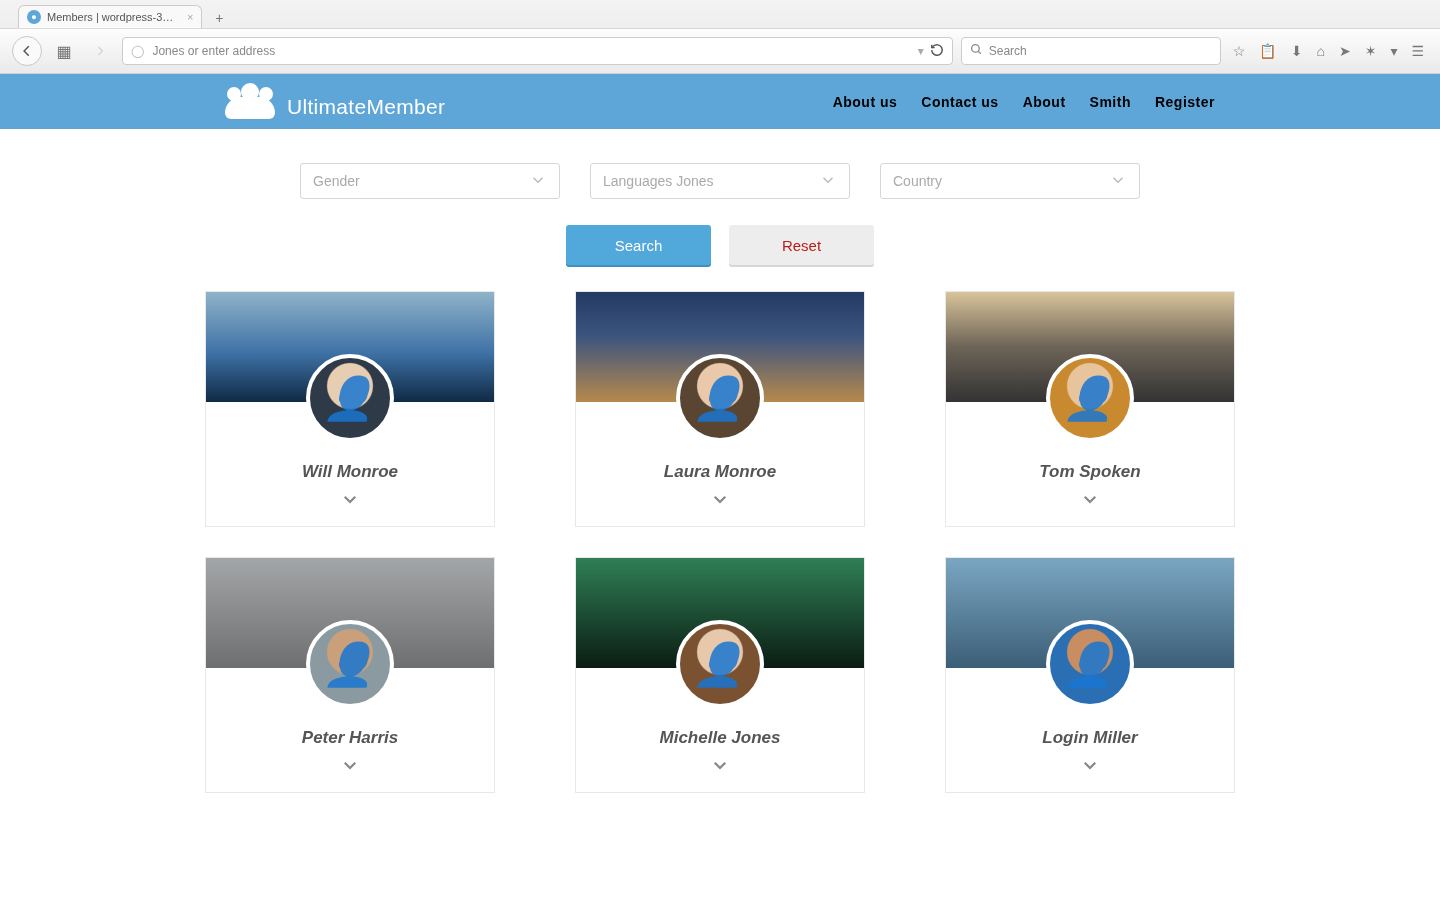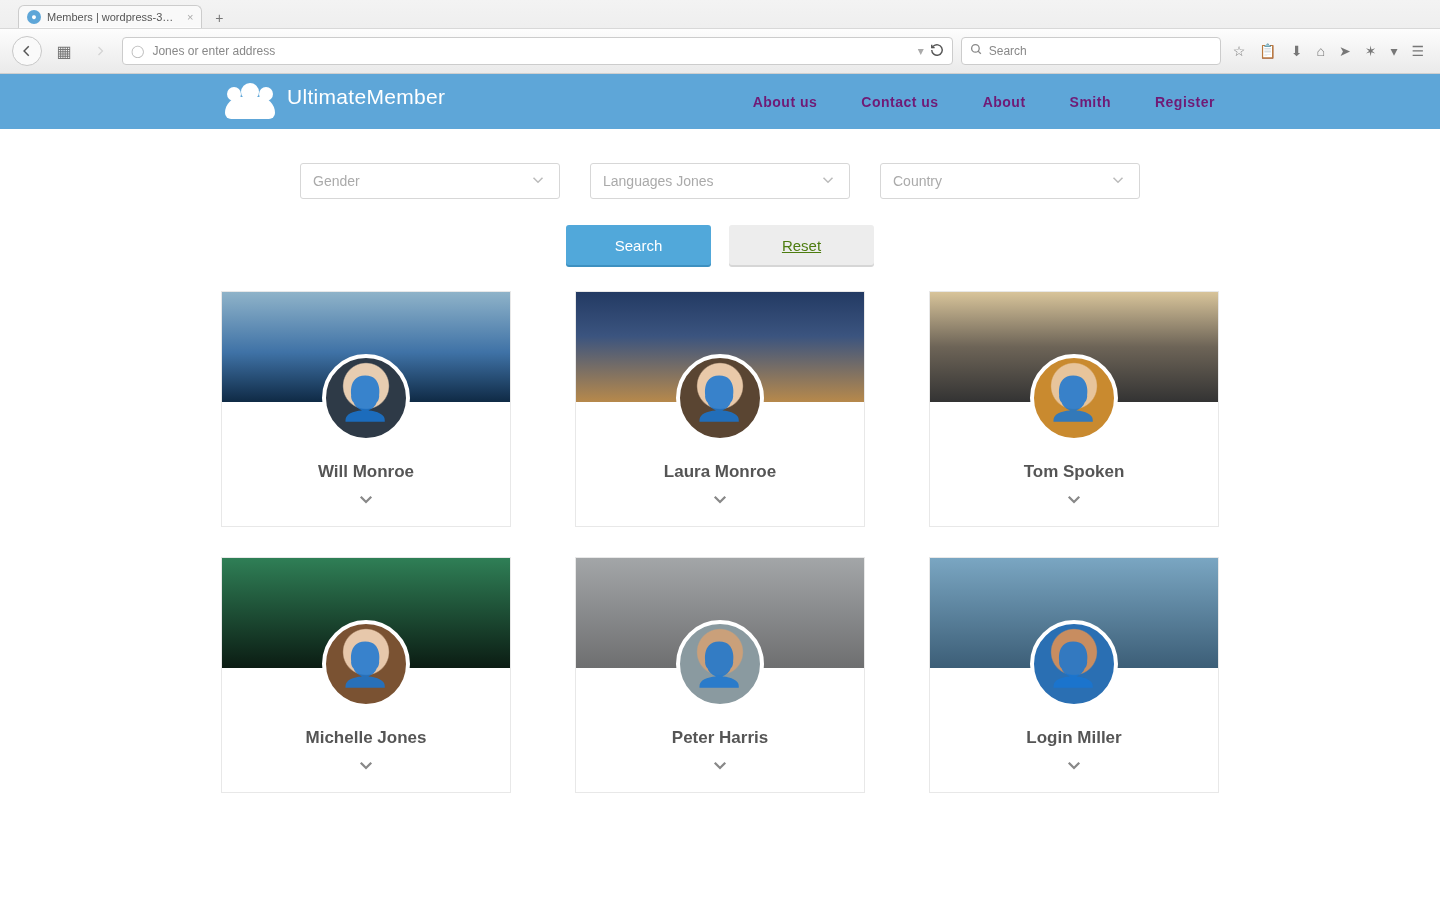--- a/index.html
+++ b/index.html
@@ -19,44 +19,44 @@
   .tb-btn.circle { border:1px solid #c8c8c8; border-radius:50%; width:30px; height:30px; background:#fafafa; }
   .url-bar { flex:1; height:28px; background:#fff; border:1px solid #ccc; border-radius:4px; display:flex;align-items:center; padding:0 8px; font-size:12px; color:#888; gap:8px;}
   .url-bar .globe { color:#bbb; }
   .url-bar .reload { margin-left:auto; display:flex; gap:6px; align-items:center; color:#777;}
   .search-bar { width:260px; height:28px; background:#fff; border:1px solid #ccc; border-radius:4px; display:flex;align-items:center; padding:0 8px; font-size:12px; color:#888; gap:6px;}
   .toolbar-icons { display:flex; gap:14px; color:#777; font-size:14px; padding:0 4px;}
 
   
   .site-header { background:#5ea6d8; color:#fff; height:55px; display:flex; align-items:center; padding:0 0; }
   .site-header-inner { width:990px; margin:0 auto; display:flex; align-items:center; }
-  .brand { display:flex; align-items:flex-start; gap:12px; }
+  .brand { display:flex; align-items:flex-end; gap:12px; }
   .brand-logo { width:50px; height:34px; position:relative; }
   .brand-logo .c1,.brand-logo .c2,.brand-logo .c3 { position:absolute; background:#fff; border-radius:50%; }
   .brand-logo .c1 { width:14px;height:14px; left:2px;  top:2px; }
   .brand-logo .c2 { width:18px;height:18px; left:16px; top:-2px;}
   .brand-logo .c3 { width:14px;height:14px; left:34px; top:2px; }
   .brand-logo .body { position:absolute; left:0; top:12px; width:50px; height:22px; background:#fff; border-radius:26px 26px 10px 10px; }
   .brand-text { font-size:21px; letter-spacing:.3px; }
   .nav { margin-left:auto; display:flex; gap:24px; font-size:14px; font-weight:600; letter-spacing:.5px; }
-  .nav a { color:#701a75; text-decoration:none;margin-left:20px; }
+  .nav a { color:#000000; text-decoration:none; }
 
   
   .content { width:990px; margin:16px auto; padding:18px 0 40px; }
 
   .filters { display:flex; justify-content:center; gap:30px; margin:0 0 26px; }
   .select { width:260px; height:36px; border:1px solid #d7d7d7; border-radius:3px; background:#fff; display:flex; align-items:center; padding:0 12px; color:#aaa; font-size:14px; justify-content:space-between; }
   .select .chev { color:#bbb; }
 
   .actions { display:flex; justify-content:center; gap:18px; margin-bottom:26px; }
   .btn { width:145px; height:40px; border-radius:3px; border:none; font-size:15px; cursor:pointer; }
   .btn-primary { background:#51a8da; color:#fff; box-shadow:0 2px 0 #3d90c0; }
-  .btn-secondary { background:#ededed; color:#4d7c0f; box-shadow:0 2px 0 #d6d6d6;text-decoration:underline; }
-
-  .grid { display:grid; grid-template-columns:repeat(3, 290px); gap:30px 64px; justify-content:center; }
+  .btn-secondary { background:#ededed; color:#b91c1c; box-shadow:0 2px 0 #d6d6d6; }
+
+  .grid { display:grid; grid-template-columns:repeat(3, 290px); gap:30px 80px; justify-content:center;font-style:italic; }
   .card { border:1px solid #e8e8e8; background:#fff; }
   .cover { height:110px; background:#888; }
   .avatar { width:88px; height:88px; border-radius:50%; border:4px solid #fff; background:#ccc; margin:-48px auto 0; position:relative; overflow:hidden; }
   .avatar::after{ content:"👤"; position:absolute; inset:0; display:flex;align-items:center;justify-content:center; font-size:42px; color:#fff; opacity:.85;}
   .name { text-align:center; font-size:17px; font-weight:600; color:#555; margin:20px 0 6px; }
   .card .chev { text-align:center; color:#888; font-size:22px; padding:0 0 12px; }
 
   
   .cov1{background:linear-gradient(180deg,#8fb3c9 0%,#3f72a6 55%,#0f2a45 100%);}
   .cov2{background:linear-gradient(180deg,#233a63 0%,#3b547f 40%,#b7894b 100%);}
@@ -205,38 +205,38 @@
     <div class="card">
       <div class="cover cov3"></div>
       <div class="avatar av3"></div>
       <div class="name">Tom Spoken</div>
       <div class="chev"><svg class="chev-down" viewBox="0 0 24 24" fill="none" stroke="currentColor" stroke-width="3">
             <polyline points="5 9 12 16 19 9"></polyline>
           </svg></div>
     </div>
 
     <div class="card">
+      <div class="cover cov5"></div>
+      <div class="avatar av5"></div>
+      <div class="name">Peter Harris</div>
+      <div class="chev"><svg class="chev-down" viewBox="0 0 24 24" fill="none" stroke="currentColor" stroke-width="3">
+            <polyline points="5 9 12 16 19 9"></polyline>
+          </svg></div>
+    </div>
+
+    <div class="card">
       <div class="cover cov4"></div>
       <div class="avatar av4"></div>
       <div class="name">Michelle Jones</div>
       <div class="chev"><svg class="chev-down" viewBox="0 0 24 24" fill="none" stroke="currentColor" stroke-width="3">
             <polyline points="5 9 12 16 19 9"></polyline>
           </svg></div>
     </div>
 
     <div class="card">
-      <div class="cover cov5"></div>
-      <div class="avatar av5"></div>
-      <div class="name">Peter Harris</div>
-      <div class="chev"><svg class="chev-down" viewBox="0 0 24 24" fill="none" stroke="currentColor" stroke-width="3">
-            <polyline points="5 9 12 16 19 9"></polyline>
-          </svg></div>
-    </div>
-
-    <div class="card">
       <div class="cover cov6"></div>
       <div class="avatar av6"></div>
       <div class="name">Login Miller</div>
       <div class="chev"><svg class="chev-down" viewBox="0 0 24 24" fill="none" stroke="currentColor" stroke-width="3">
             <polyline points="5 9 12 16 19 9"></polyline>
           </svg></div>
     </div>
 
   </div>
 </div>

